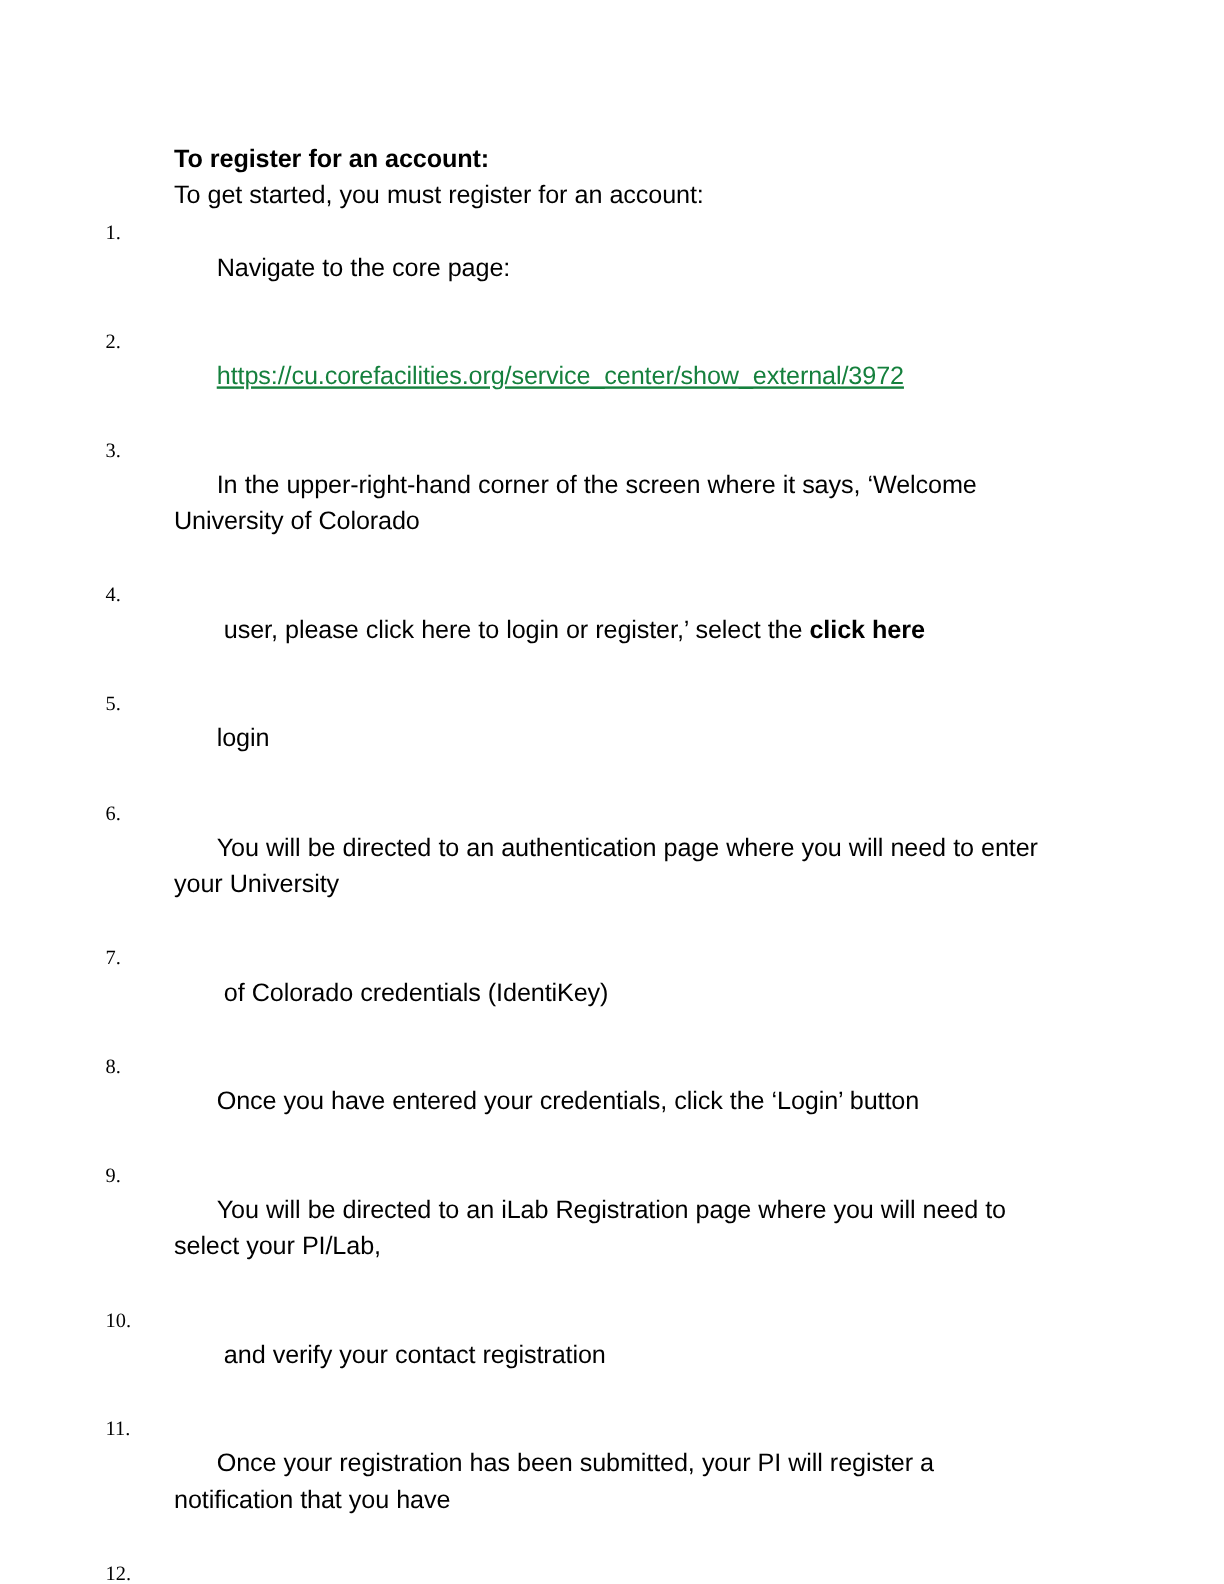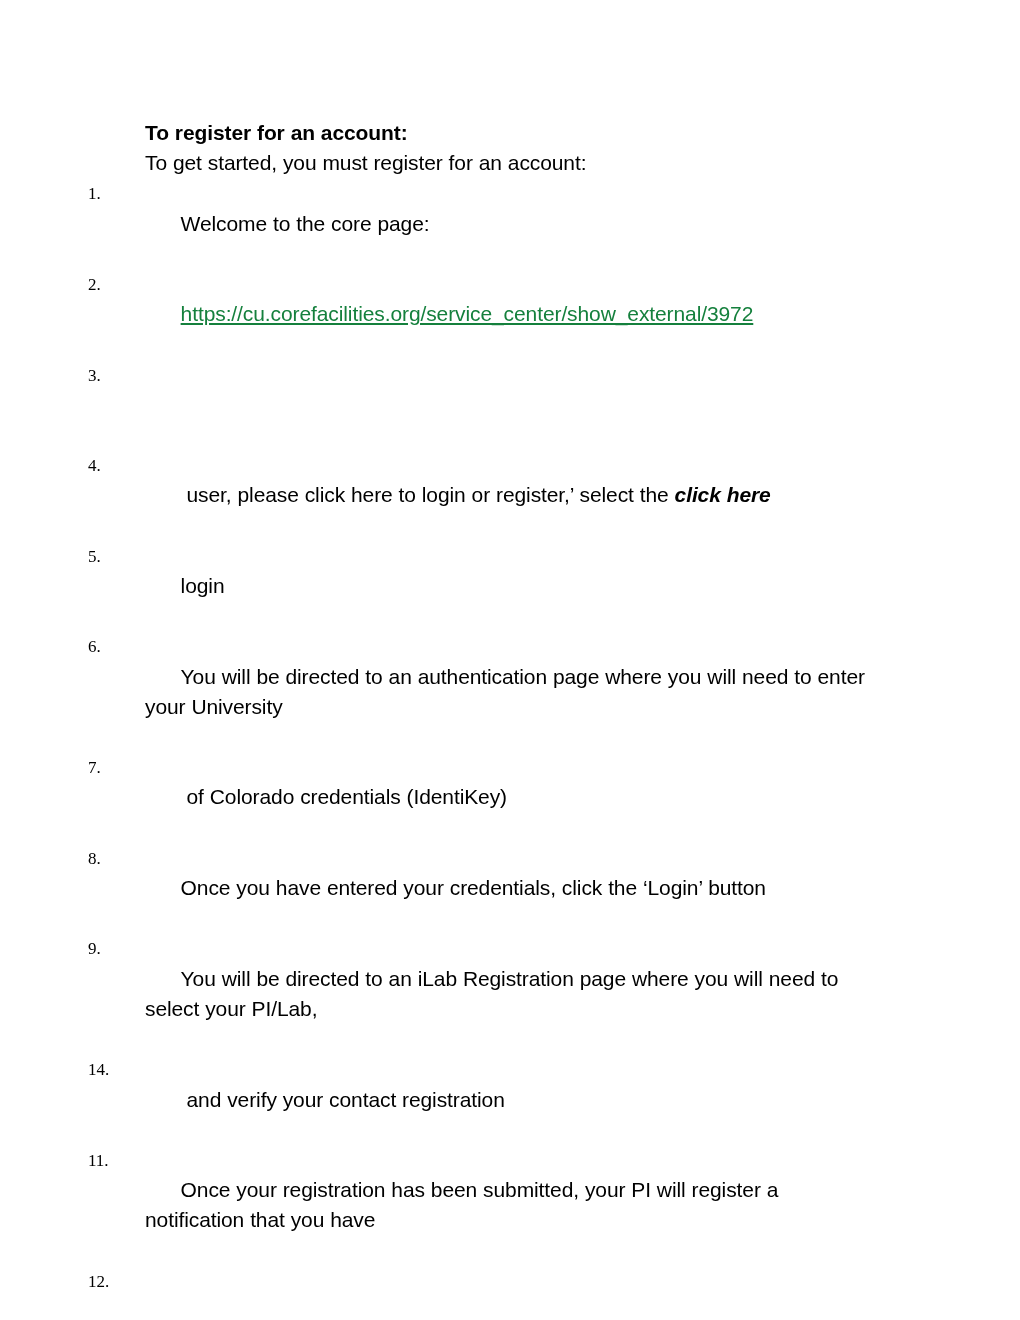--- a/index.html
+++ b/index.html
@@ -61,43 +61,42 @@
   }
 
   .link {
     color: #15803d;
     text-decoration: underline;
     text-underline-offset: 2px;
   }
 
   .bi {
     font-weight: bold;
-    font-style: italic;
   }
 </style>
 </head>
 <body>
 
 <div id="page">
   <div id="doc-body">
 
     <div class="para heading">To register for an account:</div>
 
     <div class="para">To get started, you must register for an account:</div>
 
     <div class="para">
-      <span class="marker">1.</span><span>Welcome to the core page:</span>
+      <span class="marker">1.</span><span>Navigate to the core page:</span>
     </div>
 
     <div class="para">
       <span class="marker">2.</span><a class="link" href="#">https://cu.corefacilities.org/service_center/show_external/3972</a>
     </div>
 
     <div class="para">
-      <span class="marker">3.</span>
+      <span class="marker">3.</span><span>In the upper-right-hand corner of the screen where it says, ‘Welcome University of Colorado</span>
     </div>
 
     <div class="para">
       <span class="marker">4.</span><span> user, please click here to login or register,’ select the </span><span class="bi">click here</span>
     </div>
 
     <div class="para">
       <span class="marker">5.</span><span>login</span>
     </div>
 
@@ -111,21 +110,21 @@
 
     <div class="para">
       <span class="marker">8.</span><span>Once you have entered your credentials, click the ‘Login’ button</span>
     </div>
 
     <div class="para">
       <span class="marker">9.</span><span>You will be directed to an iLab Registration page where you will need to select your PI/Lab,</span>
     </div>
 
     <div class="para">
-      <span class="marker">14.</span><span> and verify your contact registration</span>
+      <span class="marker">10.</span><span> and verify your contact registration</span>
     </div>
 
     <div class="para">
       <span class="marker">11.</span><span>Once your registration has been submitted, your PI will register a notification that you have</span>
     </div>
 
     <div class="para">
       <span class="marker">12.</span>
     </div>
 

